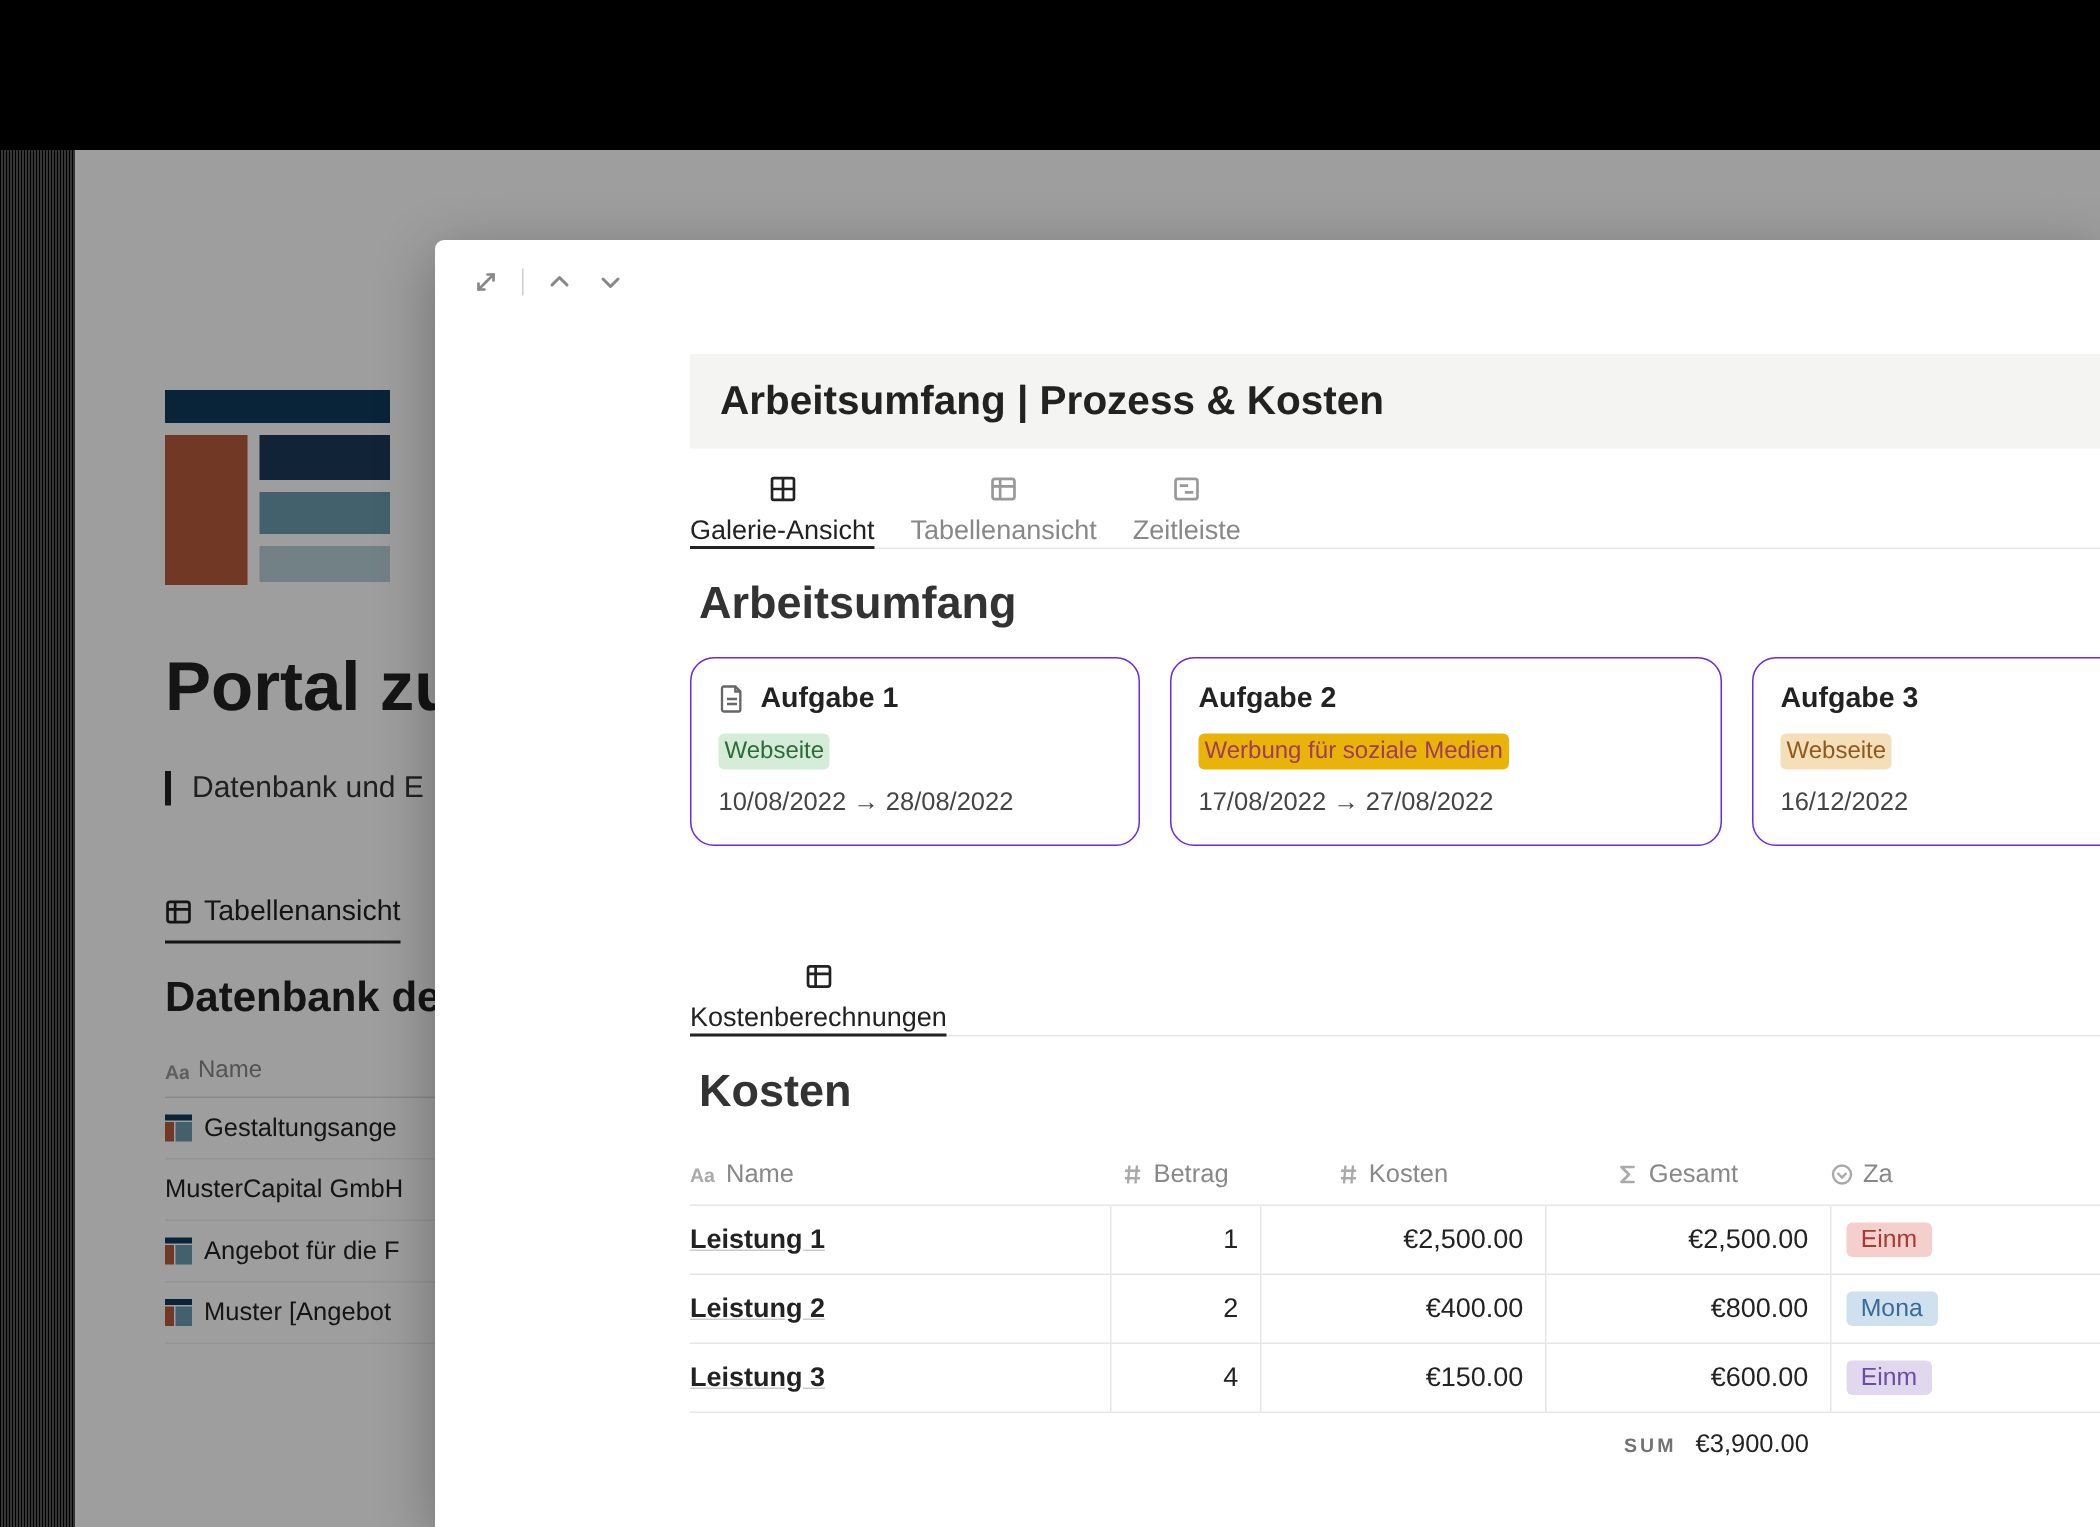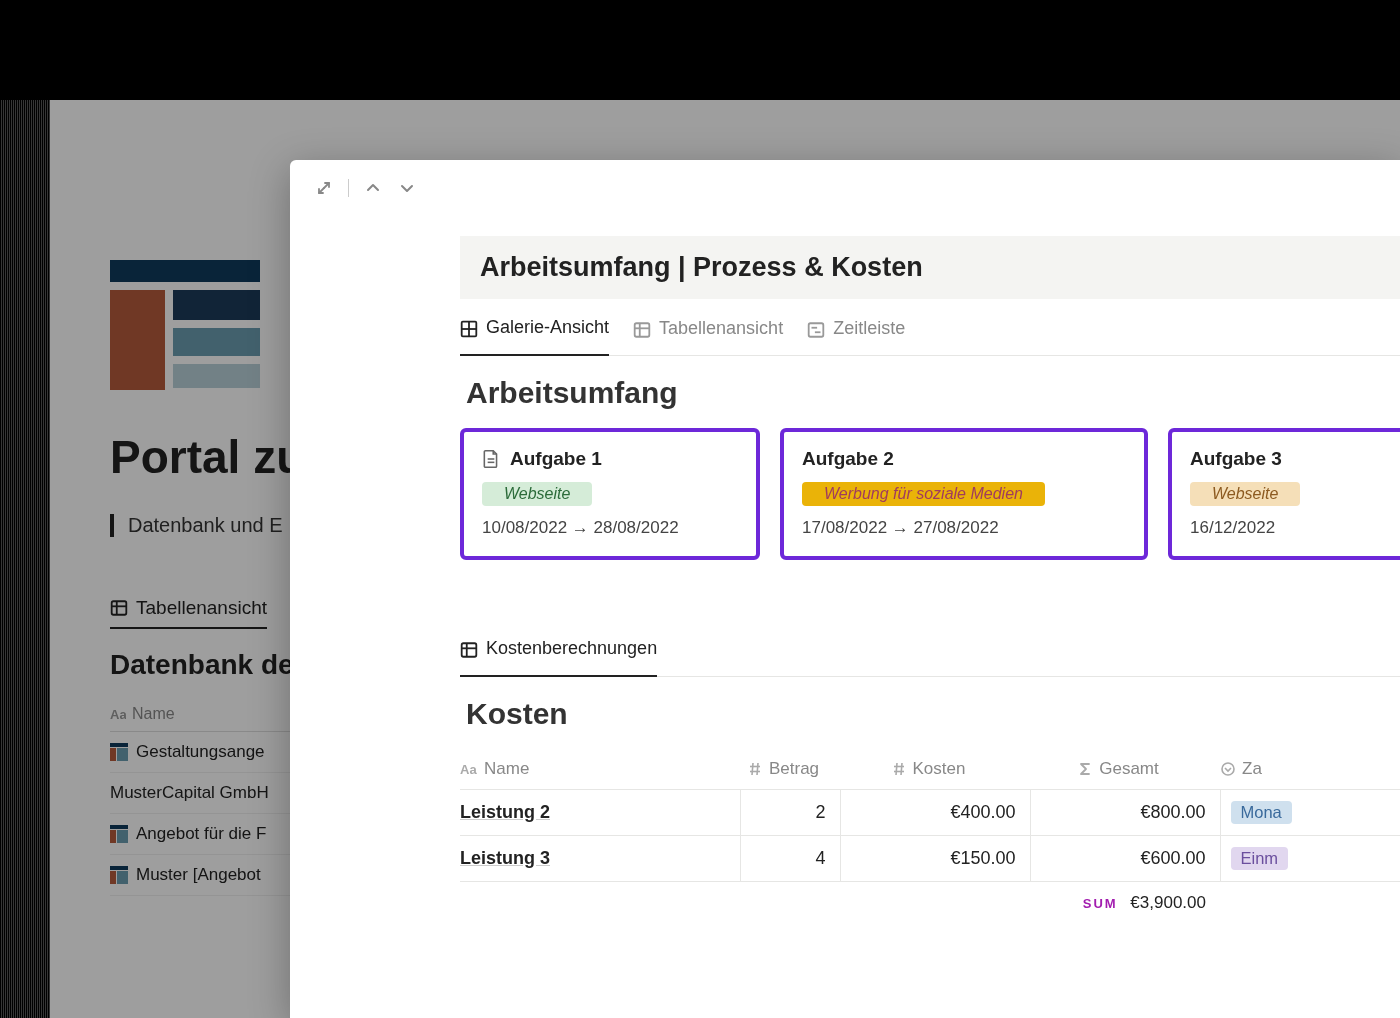--- a/index.html
+++ b/index.html
@@ -66,30 +66,30 @@
     overflow: hidden;
   }
   .modal-toolbar { display:flex; align-items:center; gap:14px; padding: 18px 24px; color:#888;}
   .modal-toolbar .sep { width:1px; height:18px; background:#ccc; }
   .icon-btn { width:20px; height:20px; display:flex; align-items:center; justify-content:center; cursor:pointer; color:#888;}
   
   .block-title-bar { background:#f4f4f2; padding: 16px 20px; margin: 20px 0 0 170px; }
   .block-title { font-size: 27px; font-weight: 700; color:#222; }
   
   .tabs-row { display:flex; gap: 24px; padding: 18px 0 0 0; margin-left:170px; border-bottom:1px solid #e6e6e4; }
-  .tab { display:flex; align-items:flex-end; gap:8px; font-size:18px; font-weight:500; padding-bottom: 16px; cursor:pointer; color:#888; }
+  .tab { display:flex; align-items:center; gap:8px; font-size:18px; font-weight:500; padding-bottom: 0; cursor:pointer; color:#888;flex-direction:column; }
   .tab.active { color:#222; border-bottom: 2px solid #222; margin-bottom:-1px;}
   
   .section-h { font-size: 30px; font-weight:700; color:#333; margin: 20px 0 18px 176px; }
   
   .cards-row { display:flex; gap:20px; margin-left:170px; }
-  .card { border:4px solid #6d28d9; border-radius:6px; padding: 16px 18px 18px 18px; width: 300px; flex-shrink:0; cursor:pointer;}
+  .card { border:1px solid #6d28d9; border-radius:16px; padding: 16px 18px 18px 18px; width: 300px; flex-shrink:0; cursor:pointer;}
   .card-title-row { display:flex; align-items:center; gap:10px; margin-bottom:12px; }
   .card-title { font-size:19px; font-weight:600; color:#222;}
-  .tag { display:inline-block; padding:3px 22px; border-radius:4px; font-size:16px; margin-bottom:12px;font-style:italic;}
+  .tag { display:inline-block; padding:3px 4px; border-radius:4px; font-size:16px; margin-bottom:12px;}
   .tag.green { background:#d5ecd8; color:#2c6b3a;}
   .tag.pink { background:#eab308; color:#a03c5d;}
   .tag.orange { background:#f5dfb8; color:#8c5a20;}
   .card-date { font-size:17px; color:#444;}
   
   .tabs-row.second { margin-top: 60px; }
   
   .table-wrap { margin-left:170px; }
   .ktable { border-collapse:collapse; width:100%; }
   .ktable th { text-align:left; font-weight:500; color:#888; font-size:17px; padding:10px 14px 10px 0; border-bottom:1px solid #e6e6e4;}
@@ -98,21 +98,21 @@
   .ktable td { padding:11px 14px 11px 0; border-bottom:1px solid #e6e6e4; font-size:18px; color:#222;}
   .ktable td.name { font-weight:600; text-decoration: underline; text-decoration-color:#ccc; border-right:1px solid #e6e6e4; width:280px;}
   .ktable td.num { text-align:right; border-right:1px solid #e6e6e4; width:100px;}
   .ktable td.money { text-align:right; border-right:1px solid #e6e6e4; width:190px;}
   .ktable td.tagcell { padding-left:10px;}
   .pill { display:inline-block; padding:2px 10px; border-radius:4px; font-size:16.5px; white-space:nowrap;}
   .pill.red { background:#f5cfcb; color:#a33b32;}
   .pill.blue { background:#cfe0ee; color:#3a6a9c;}
   .pill.purple { background:#e1d7ef; color:#6b4f9e;}
   .sum-row td { border:none; font-size:17px;}
-  .sum-label { text-align:right; color:#a21caf; letter-spacing:2px; font-size:13px; font-weight:600; padding-right:8px;}
+  .sum-label { text-align:right; color:#737373; letter-spacing:2px; font-size:13px; font-weight:600; padding-right:8px;}
   .sum-val { font-weight:500; color:#222;}
   
   svg { display:block; }
 </style>
 </head>
 <body>
 
 <div class="left-gutter"></div>
 
 <div class="bg-page">
@@ -326,20 +326,27 @@
                   <circle cx="8" cy="8" r="6"></circle>
                   <polyline points="5,7 8,10 11,7"></polyline>
                 </svg>
             <span>Za</span>
           </span>
             </th>
         </tr>
       </thead>
       <tbody>
         <tr>
+          <td class="name">Leistung 1</td>
+          <td class="num">1</td>
+          <td class="money">€2,500.00</td>
+          <td class="money">€2,500.00</td>
+          <td class="tagcell"><span class="pill red">Einm</span></td>
+        </tr>
+        <tr>
           <td class="name">Leistung 2</td>
           <td class="num">2</td>
           <td class="money">€400.00</td>
           <td class="money">€800.00</td>
           <td class="tagcell"><span class="pill blue">Mona</span></td>
         </tr>
         <tr>
           <td class="name">Leistung 3</td>
           <td class="num">4</td>
           <td class="money">€150.00</td>

